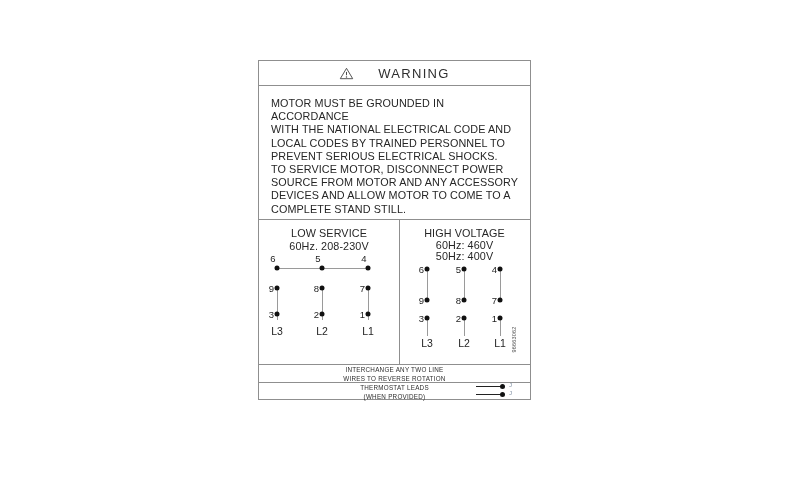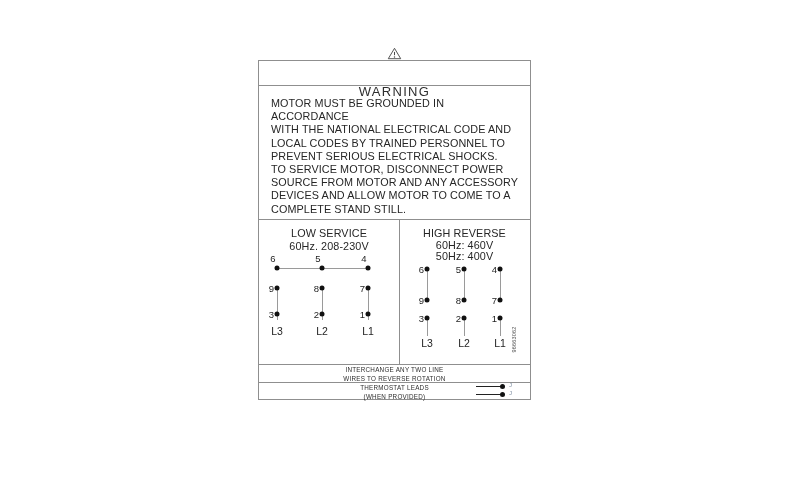--- a/index.html
+++ b/index.html
@@ -42,21 +42,20 @@
   .header {
     position: absolute;
     top: 0;
     left: 0;
     right: 0;
     height: 24px;
     display: flex;
     align-items: center;
     justify-content: center;
     gap: 24px;
-    flex-direction: column;
   }
   .warning-title {
     font-size: 13px;
     letter-spacing: 1.3px;
     color: #2e2e2e;
   }
   .tri-icon {
     display: inline-flex;
     width: 15px;
     height: 13px;
@@ -229,21 +228,21 @@
     <div class="num-l" style="left:52px;top:222px">8</div>
     <div class="num-l" style="left:98px;top:222px">7</div>
     <div class="num-l" style="left:7px;top:248px">3</div>
     <div class="num-l" style="left:52px;top:248px">2</div>
     <div class="num-l" style="left:98px;top:248px">1</div>
 
     <div class="lbl" style="left:6px;top:264px">L3</div>
     <div class="lbl" style="left:51px;top:264px">L2</div>
     <div class="lbl" style="left:97px;top:264px">L1</div>
 
-    <div class="dtitle hv-title">HIGH REVERSE</div>
+    <div class="dtitle hv-title">HIGH VOLTAGE</div>
     <div class="dtitle hv-sub1">60Hz: 460V</div>
     <div class="dtitle hv-sub2">50Hz: 400V</div>
 
     <div class="vline" style="left:168px;top:208px;height:31px"></div>
     <div class="vline" style="left:205px;top:208px;height:31px"></div>
     <div class="vline" style="left:241px;top:208px;height:31px"></div>
     <div class="vline" style="left:168px;top:257px;height:18px"></div>
     <div class="vline" style="left:205px;top:257px;height:18px"></div>
     <div class="vline" style="left:241px;top:257px;height:18px"></div>
 

